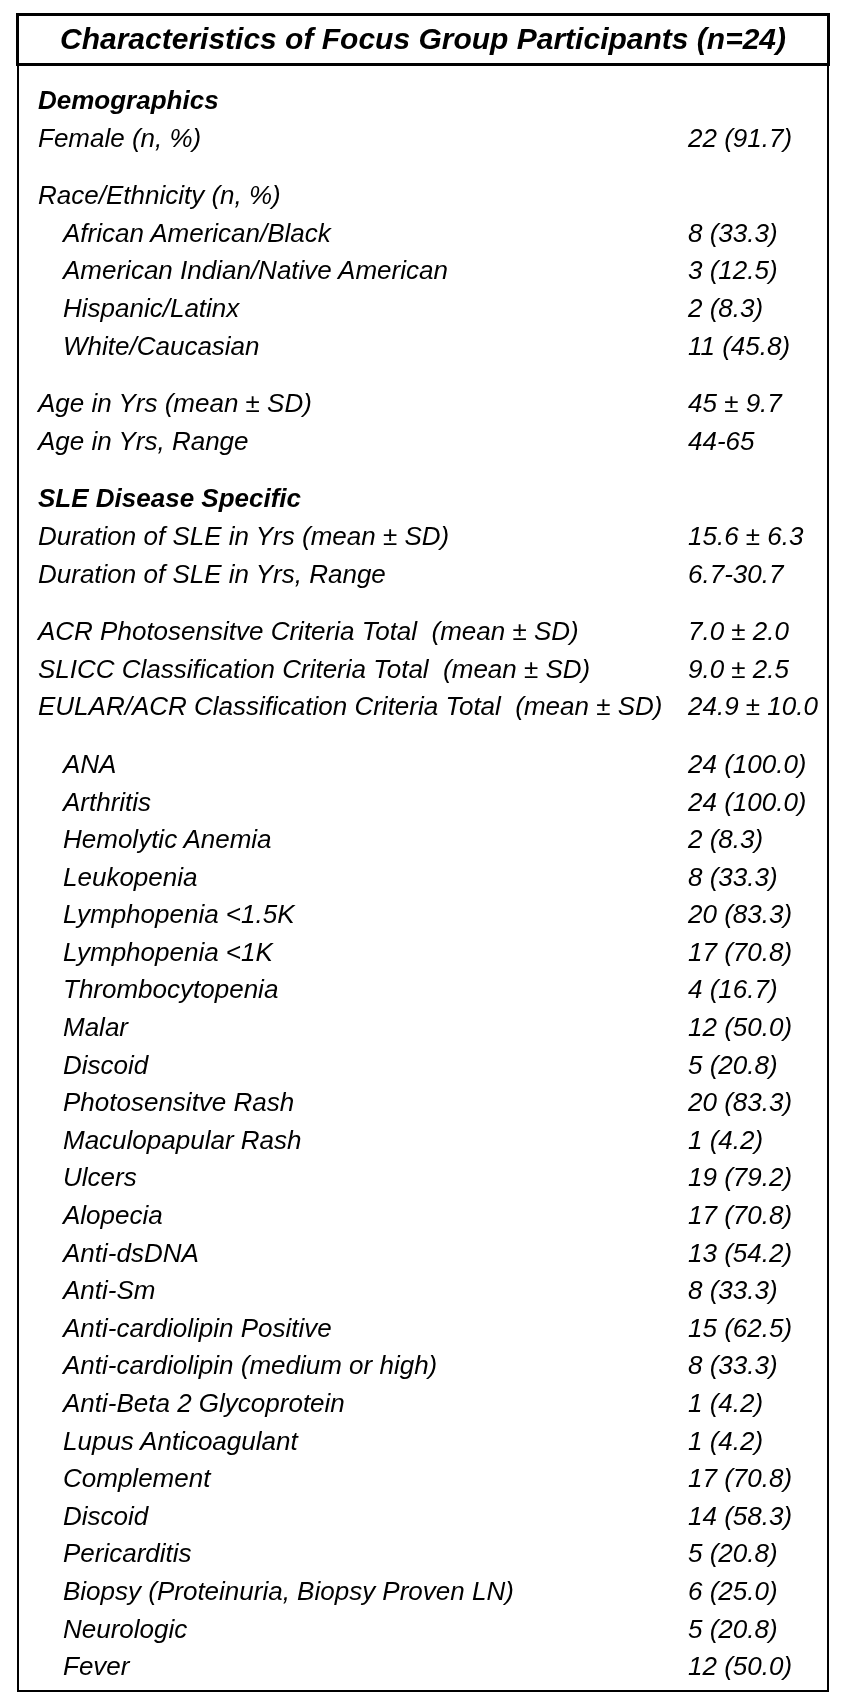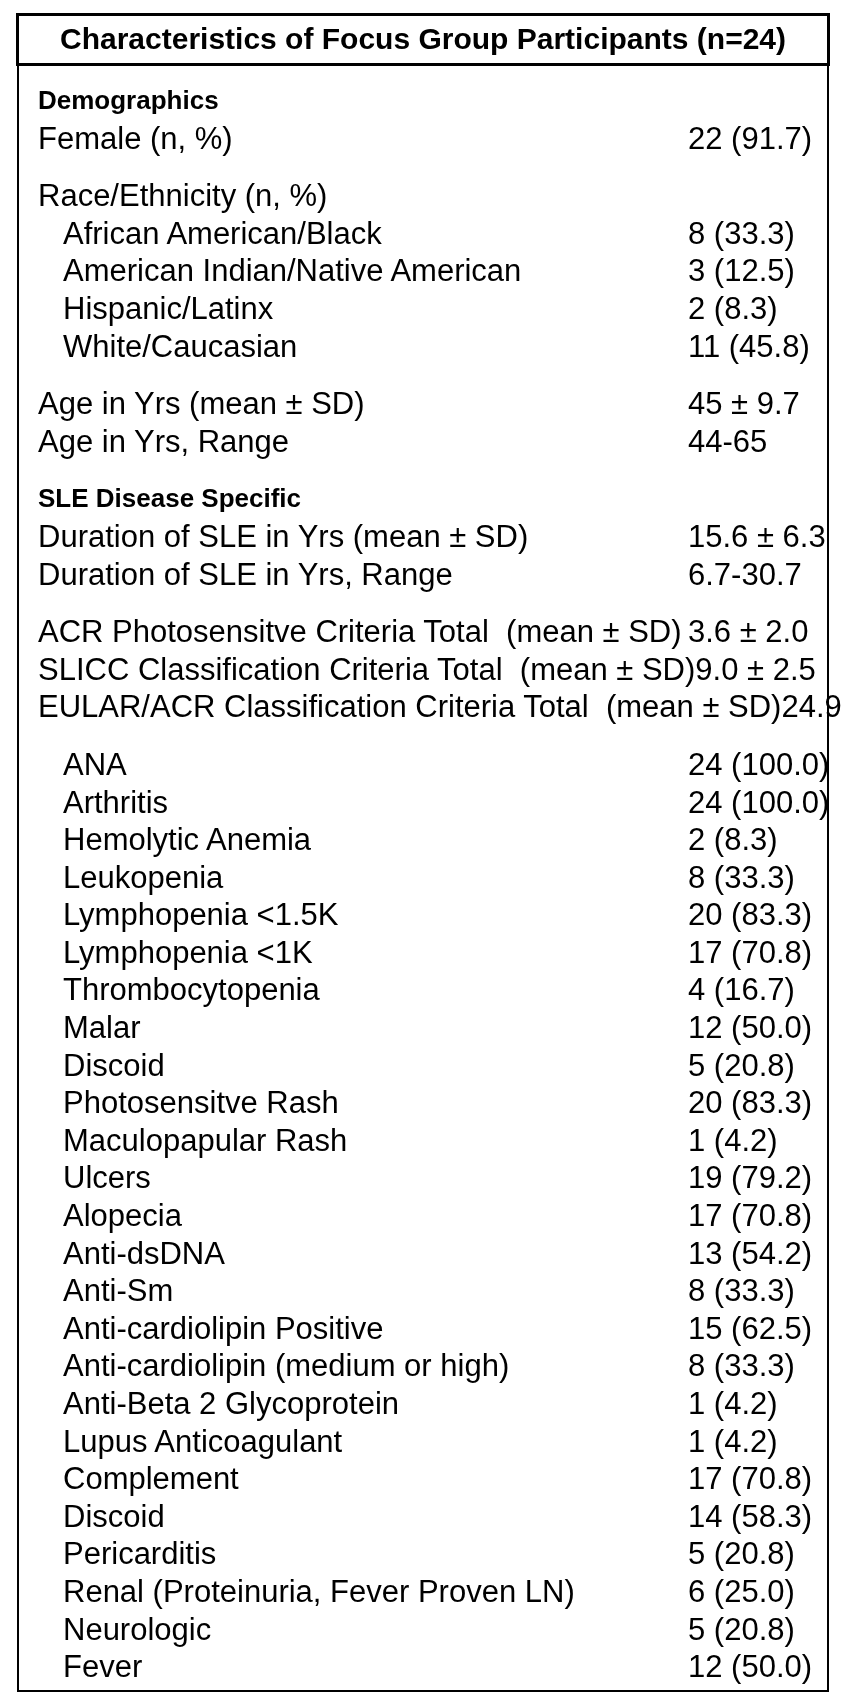--- a/index.html
+++ b/index.html
@@ -10,20 +10,21 @@
     height: 1705px;
     font-family: "Liberation Sans", sans-serif;
     color: #000000;
     -webkit-font-smoothing: antialiased;
   }
   .table-figure {
     position: absolute;
     left: 16px;
     top: 13px;
     width: 814px;
+    font-style: italic;
   }
   .title-box {
     box-sizing: border-box;
     border: 3px solid #000000;
     font-weight: bold;
     font-size: 30px;
     line-height: 36px;
     text-align: center;
     padding: 5px 12px 6px 12px;
     white-space: nowrap;
@@ -35,21 +36,21 @@
     margin: 0 1px;
     padding: 16px 5px 4px 19px;
   }
   .section { margin-top: 20px; }
   .section:first-child { margin-top: 0; }
   .group { margin-top: 20px; }
   .header-row + .group { margin-top: 0; }
   .row {
     display: grid;
     grid-template-columns: 1fr 134px;
-    font-size: 31px;
+    font-size: 26px;
     line-height: 37.6px;
   }
   .header-row {
     font-weight: bold;
     font-size: 26px;
     line-height: 37.6px;
   }
   .row .label {
     white-space: pre;
     overflow: visible;
@@ -119,21 +120,21 @@
   </div>
 
   <div class="row">
     <span class="label">Duration of SLE in Yrs, Range</span>
     <span class="value">6.7-30.7</span>
   </div>
 </div>
         <div class="group">
   <div class="row">
     <span class="label">ACR Photosensitve Criteria Total  (mean ± SD)</span>
-    <span class="value">3.6 ± 2.0</span>
+    <span class="value">7.0 ± 2.0</span>
   </div>
 
   <div class="row">
     <span class="label">SLICC Classification Criteria Total  (mean ± SD)</span>
     <span class="value">9.0 ± 2.5</span>
   </div>
 
   <div class="row">
     <span class="label">EULAR/ACR Classification Criteria Total  (mean ± SD)</span>
     <span class="value">24.9 ± 10.0</span>
@@ -244,21 +245,21 @@
     <span class="label">Discoid</span>
     <span class="value">14 (58.3)</span>
   </div>
 
   <div class="row indent">
     <span class="label">Pericarditis</span>
     <span class="value">5 (20.8)</span>
   </div>
 
   <div class="row indent">
-    <span class="label">Renal (Proteinuria, Fever Proven LN)</span>
+    <span class="label">Biopsy (Proteinuria, Biopsy Proven LN)</span>
     <span class="value">6 (25.0)</span>
   </div>
 
   <div class="row indent">
     <span class="label">Neurologic</span>
     <span class="value">5 (20.8)</span>
   </div>
 
   <div class="row indent">
     <span class="label">Fever</span>

